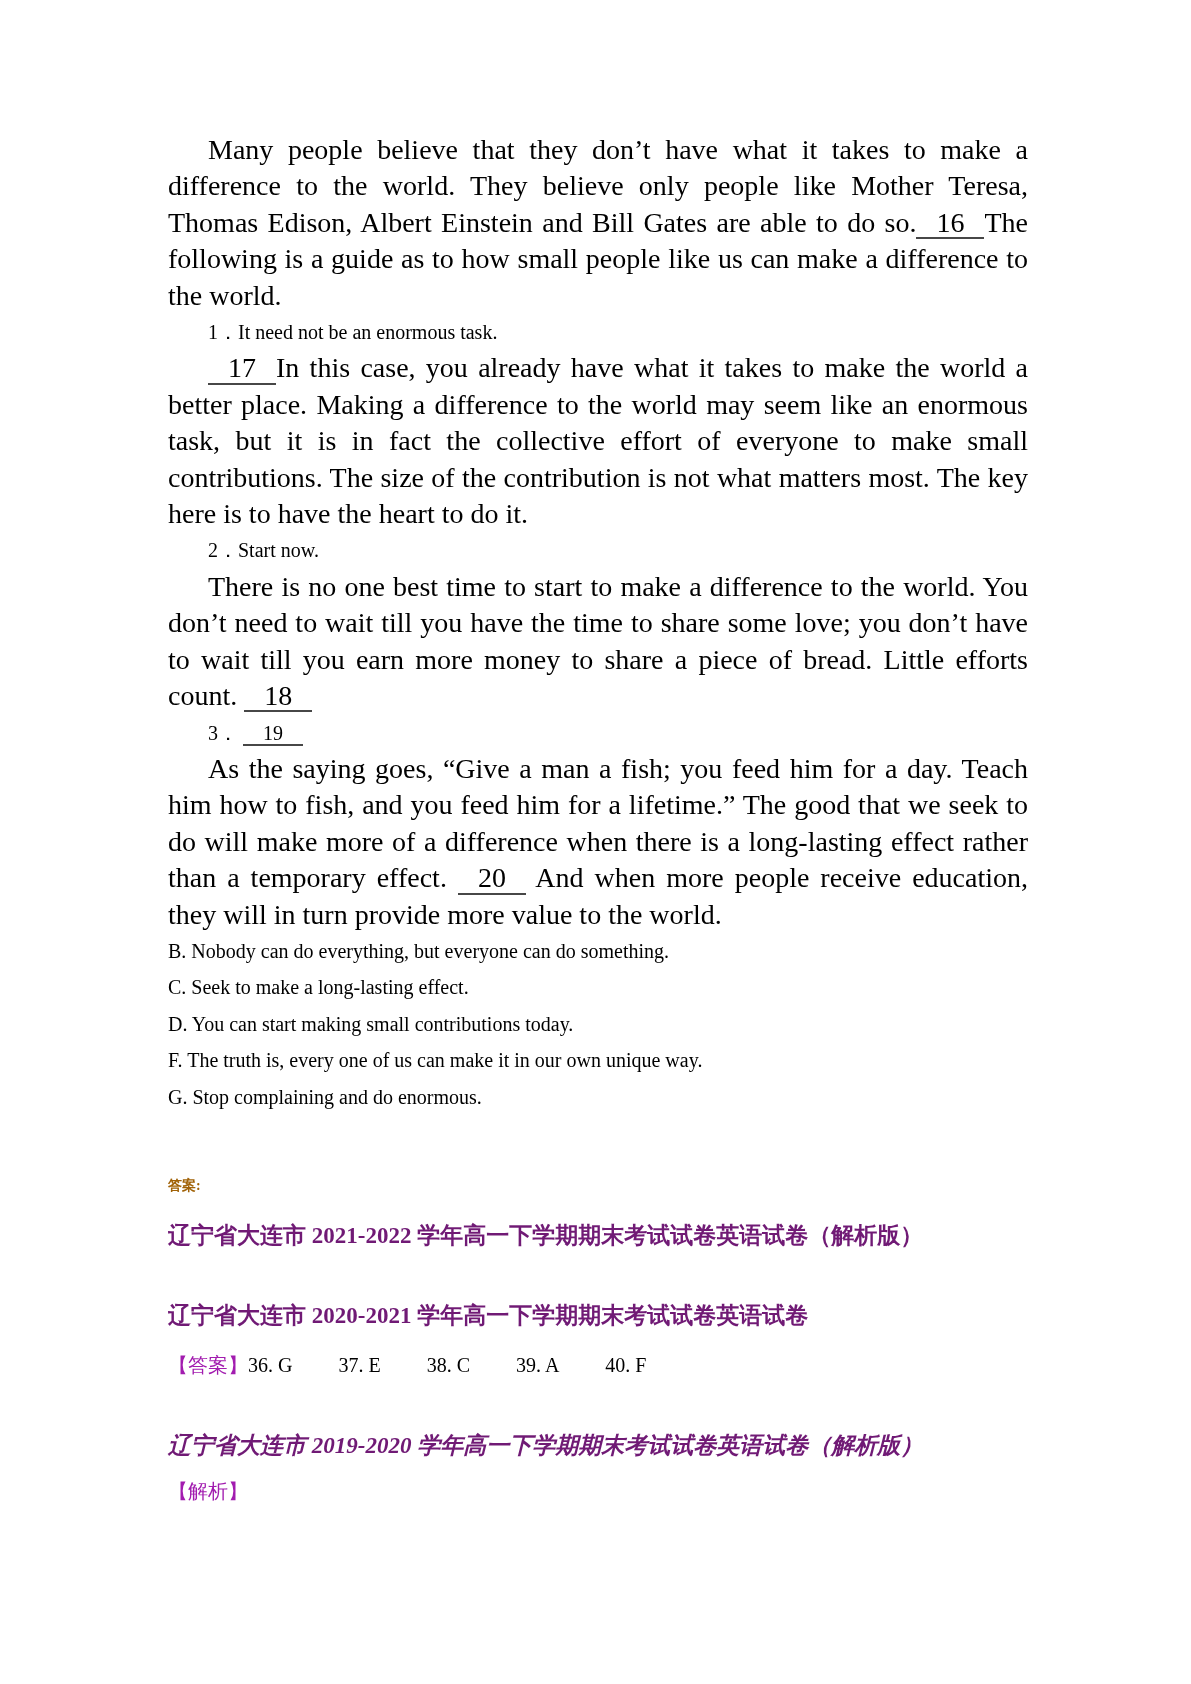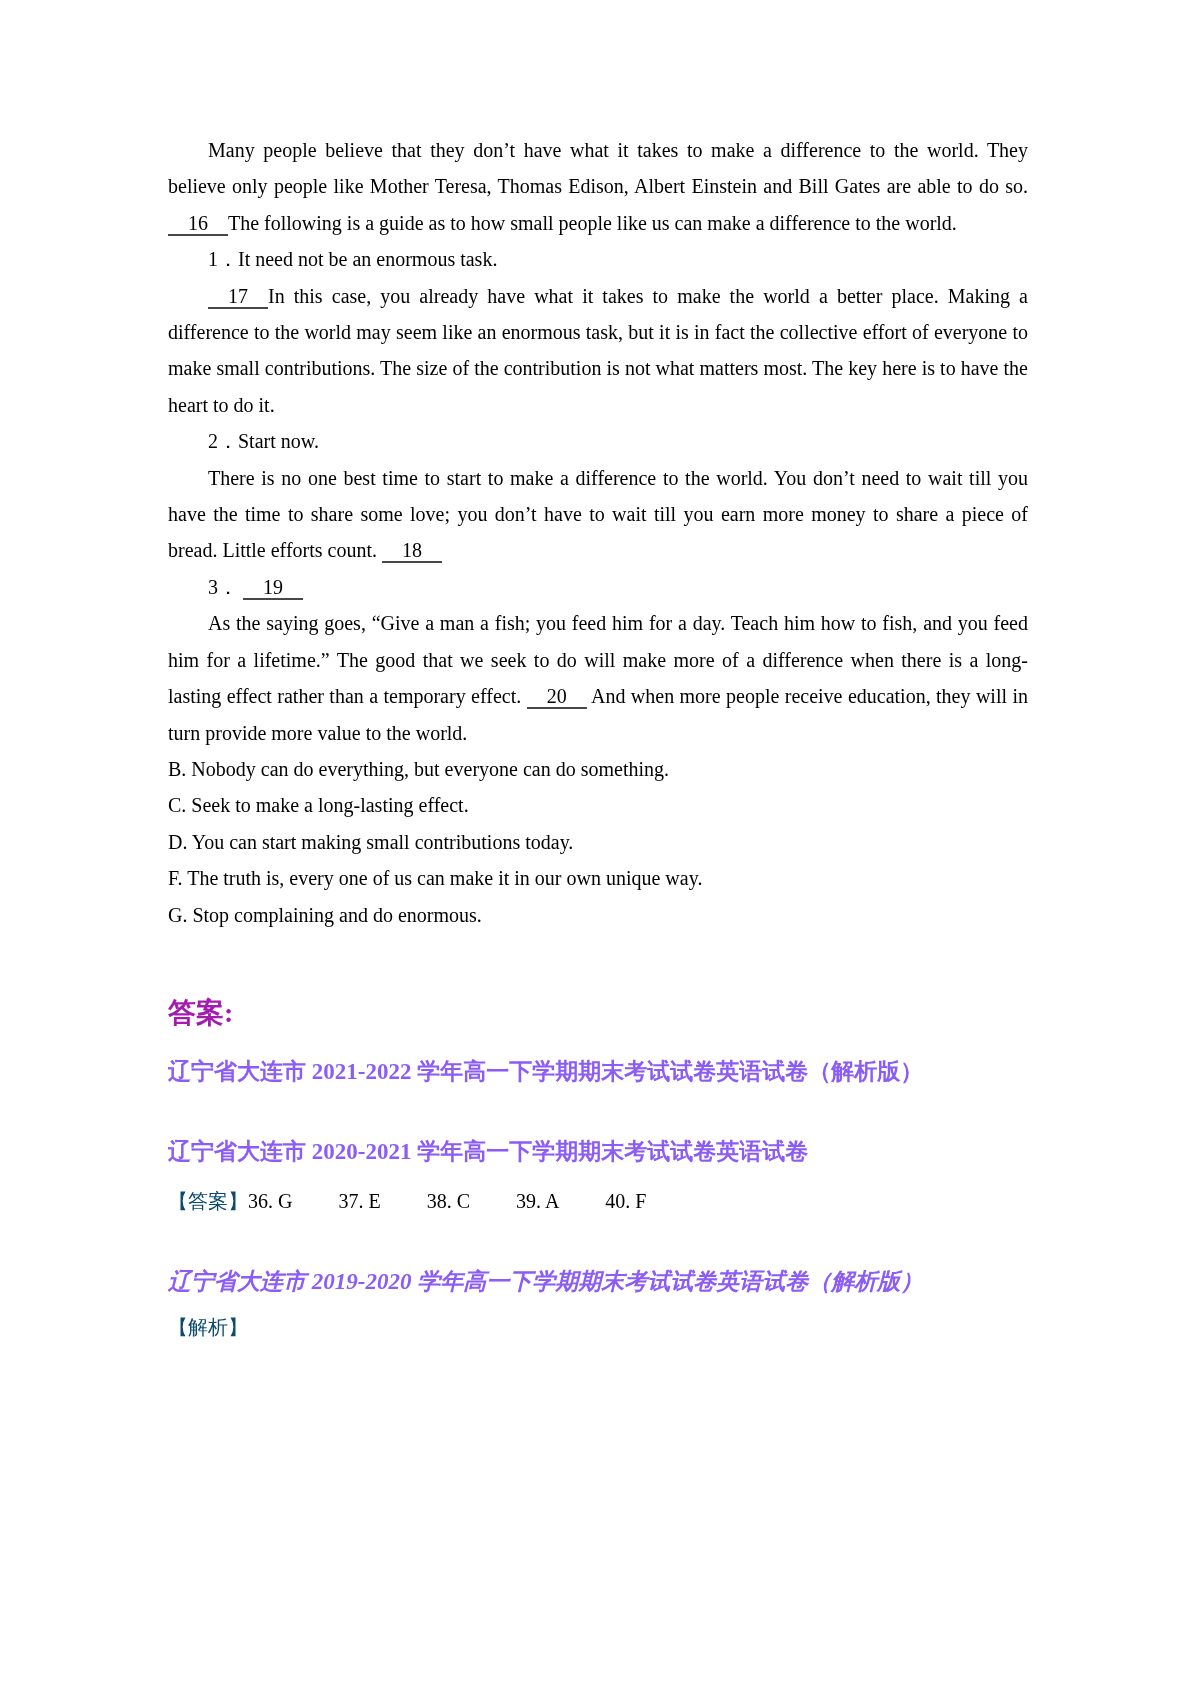--- a/index.html
+++ b/index.html
@@ -14,21 +14,21 @@
     color: #000000;
     overflow: hidden;
   }
   .content {
     position: absolute;
     top: 132px;
     left: 168px;
     width: 860px;
   }
   .body-para {
-    font-size: 20px;
+    font-size: 28px;
     line-height: 36.4px;
     text-align: justify;
   }
   .indent { text-indent: 40px; }
   .subheading {
     font-size: 20px;
     line-height: 36.4px;
     padding-left: 40px;
   }
   .blank {
@@ -39,45 +39,45 @@
     border-bottom: 2px solid #474747;
     line-height: 1.05;
     text-indent: 0;
   }
   .option-line {
     font-size: 20px;
     line-height: 36.4px;
   }
   .answers-heading {
     margin-top: 62px;
-    font-size: 28px;
+    font-size: 14px;
     font-weight: bold;
-    color: #a21caf;
+    color: #a16207;
     line-height: 1.3;
   }
   .section-title {
     font-size: 23px;
     font-weight: bold;
-    color: #8b5cf6;
+    color: #701a75;
     line-height: 1.3;
   }
   .st-1 { margin-top: 26px; }
   .st-2 { margin-top: 50px; }
   .st-3 { margin-top: 52px; font-style: italic; }
   .result-line {
     margin-top: 32px;
     font-size: 20px;
     line-height: 1.4;
   }
   .answer-row {
     margin-top: 20px;
     font-size: 20px;
     line-height: 1.4;
   }
-  .label-blue { color: #0c4a6e; margin-top: 24px; }
+  .label-blue { color: #a21caf; margin-top: 24px; }
   .ans-item { display: inline-block; margin-right: 46px; }
   .ans-item:last-child { margin-right: 0; }
   .analysis-row {
     margin-top: 16px;
     font-size: 20px;
     line-height: 1.4;
   }
 </style>
 </head>
 <body>

